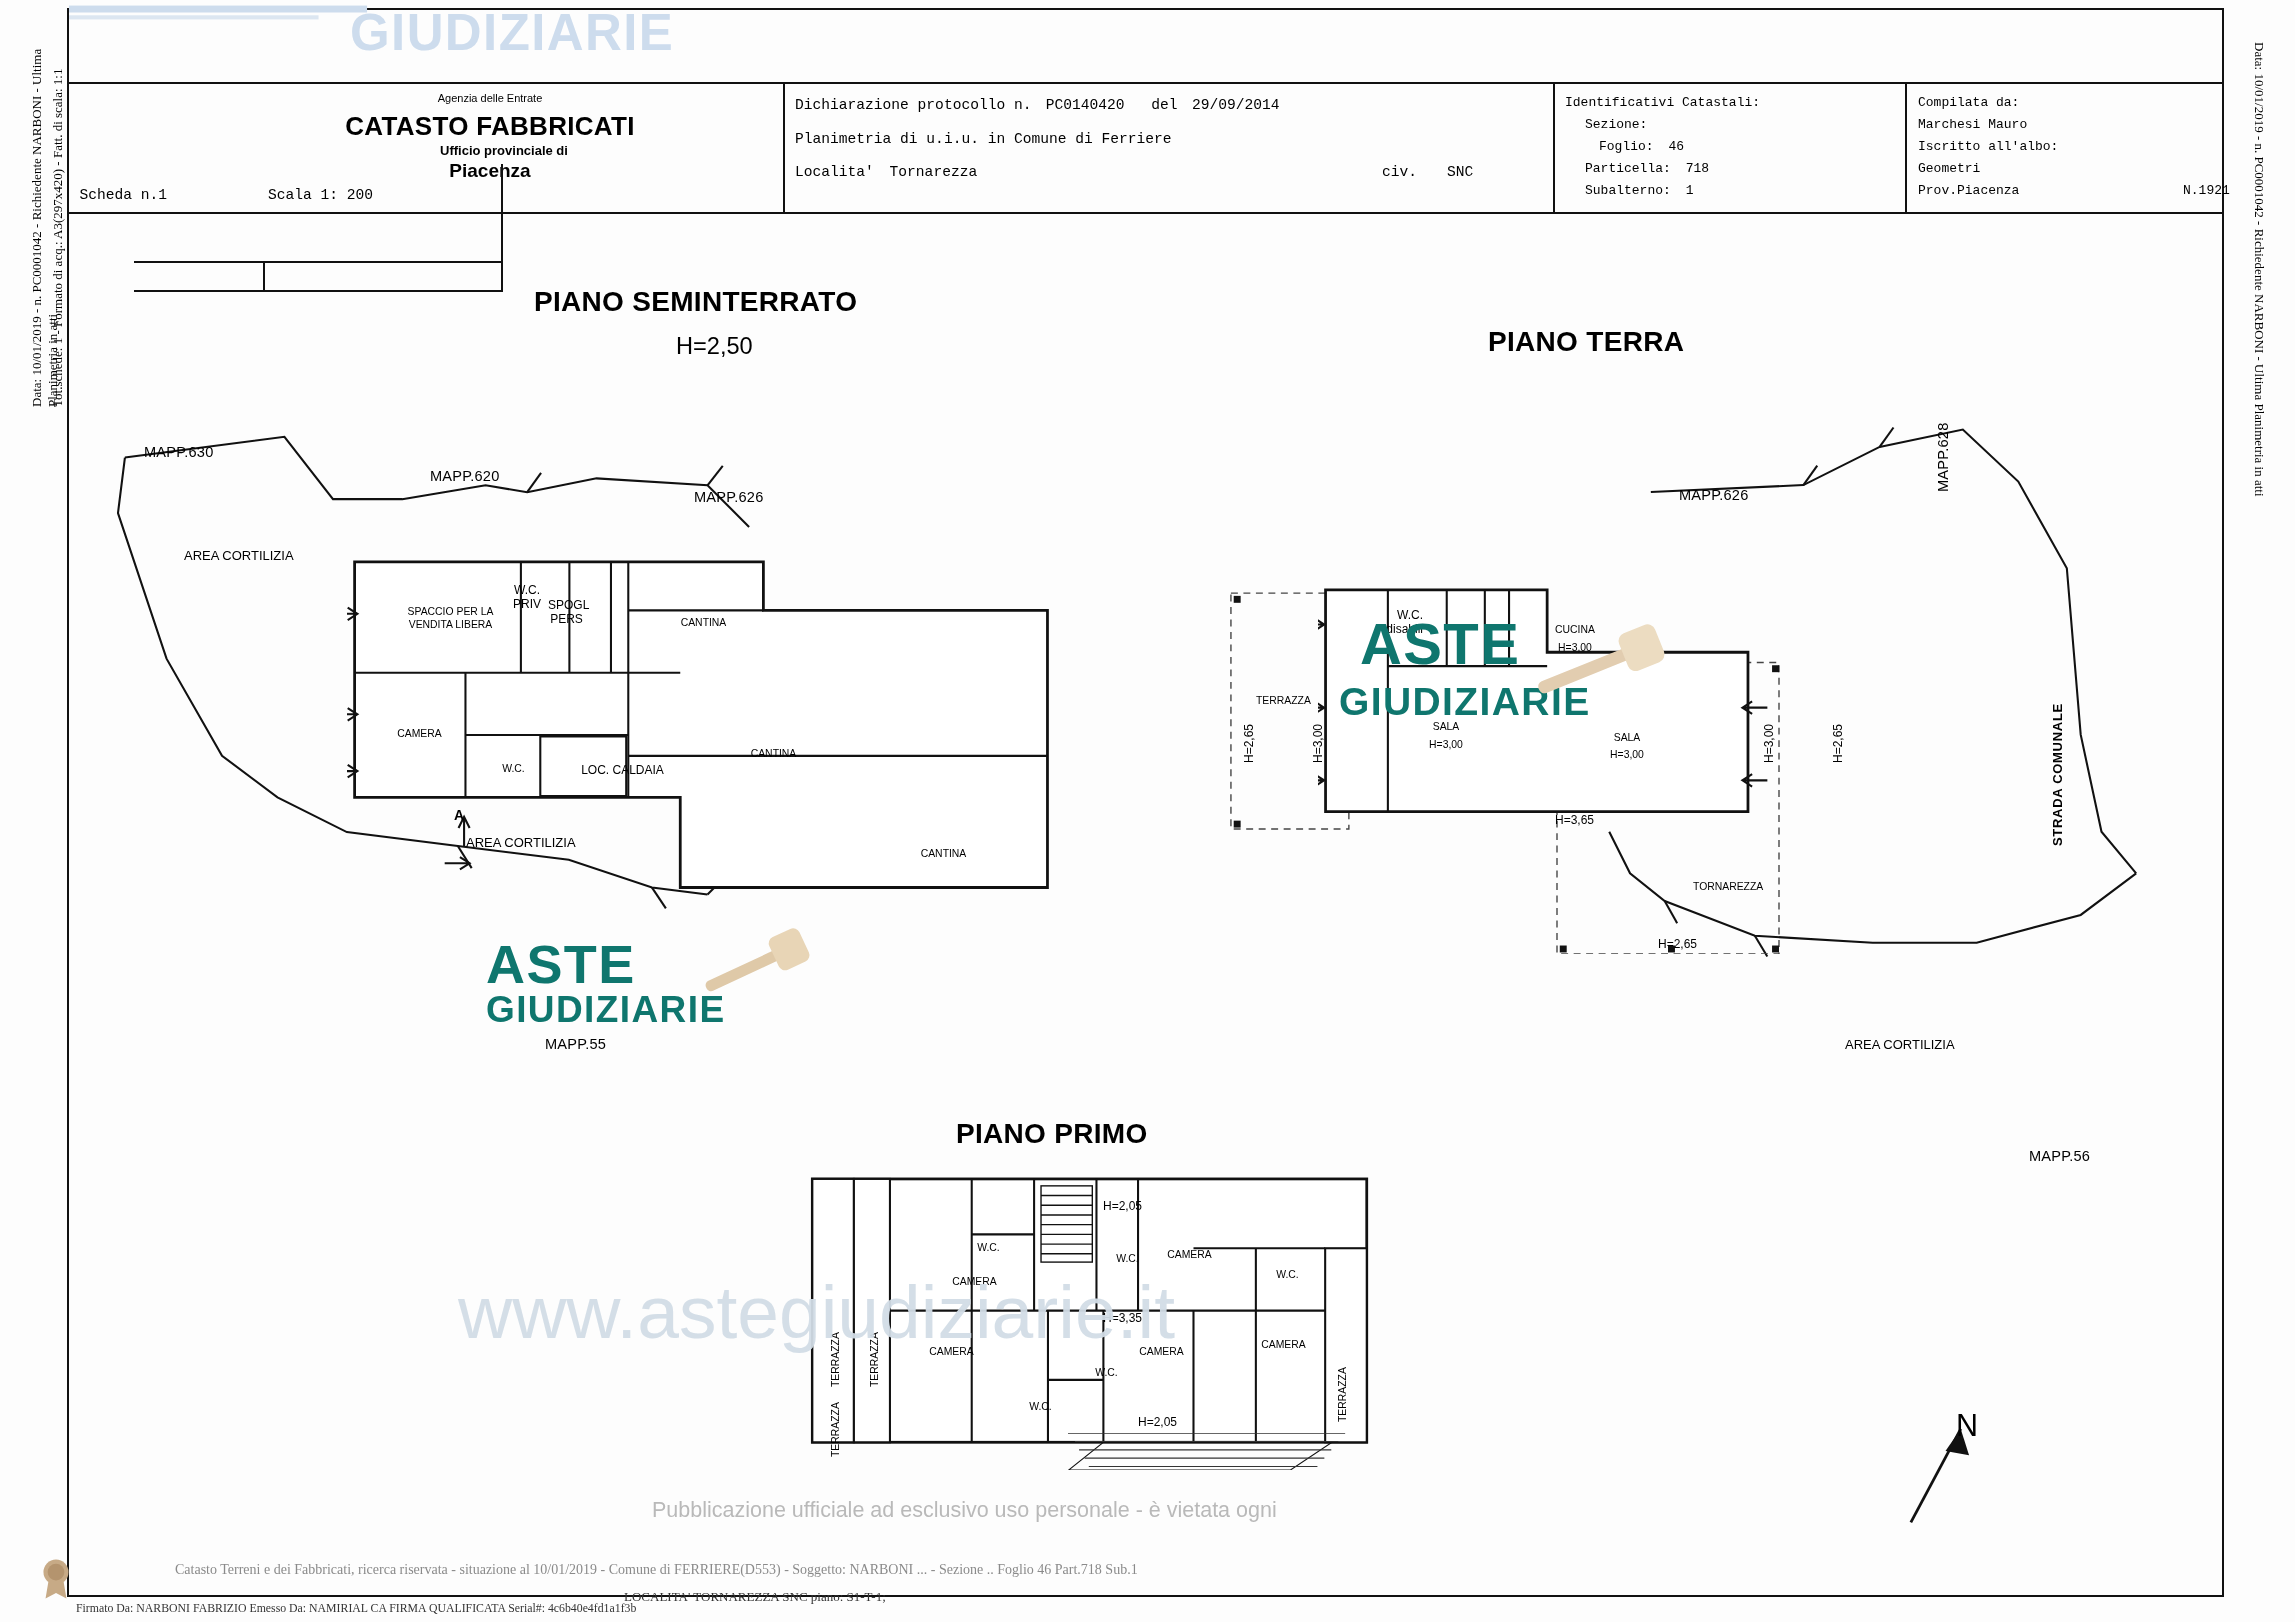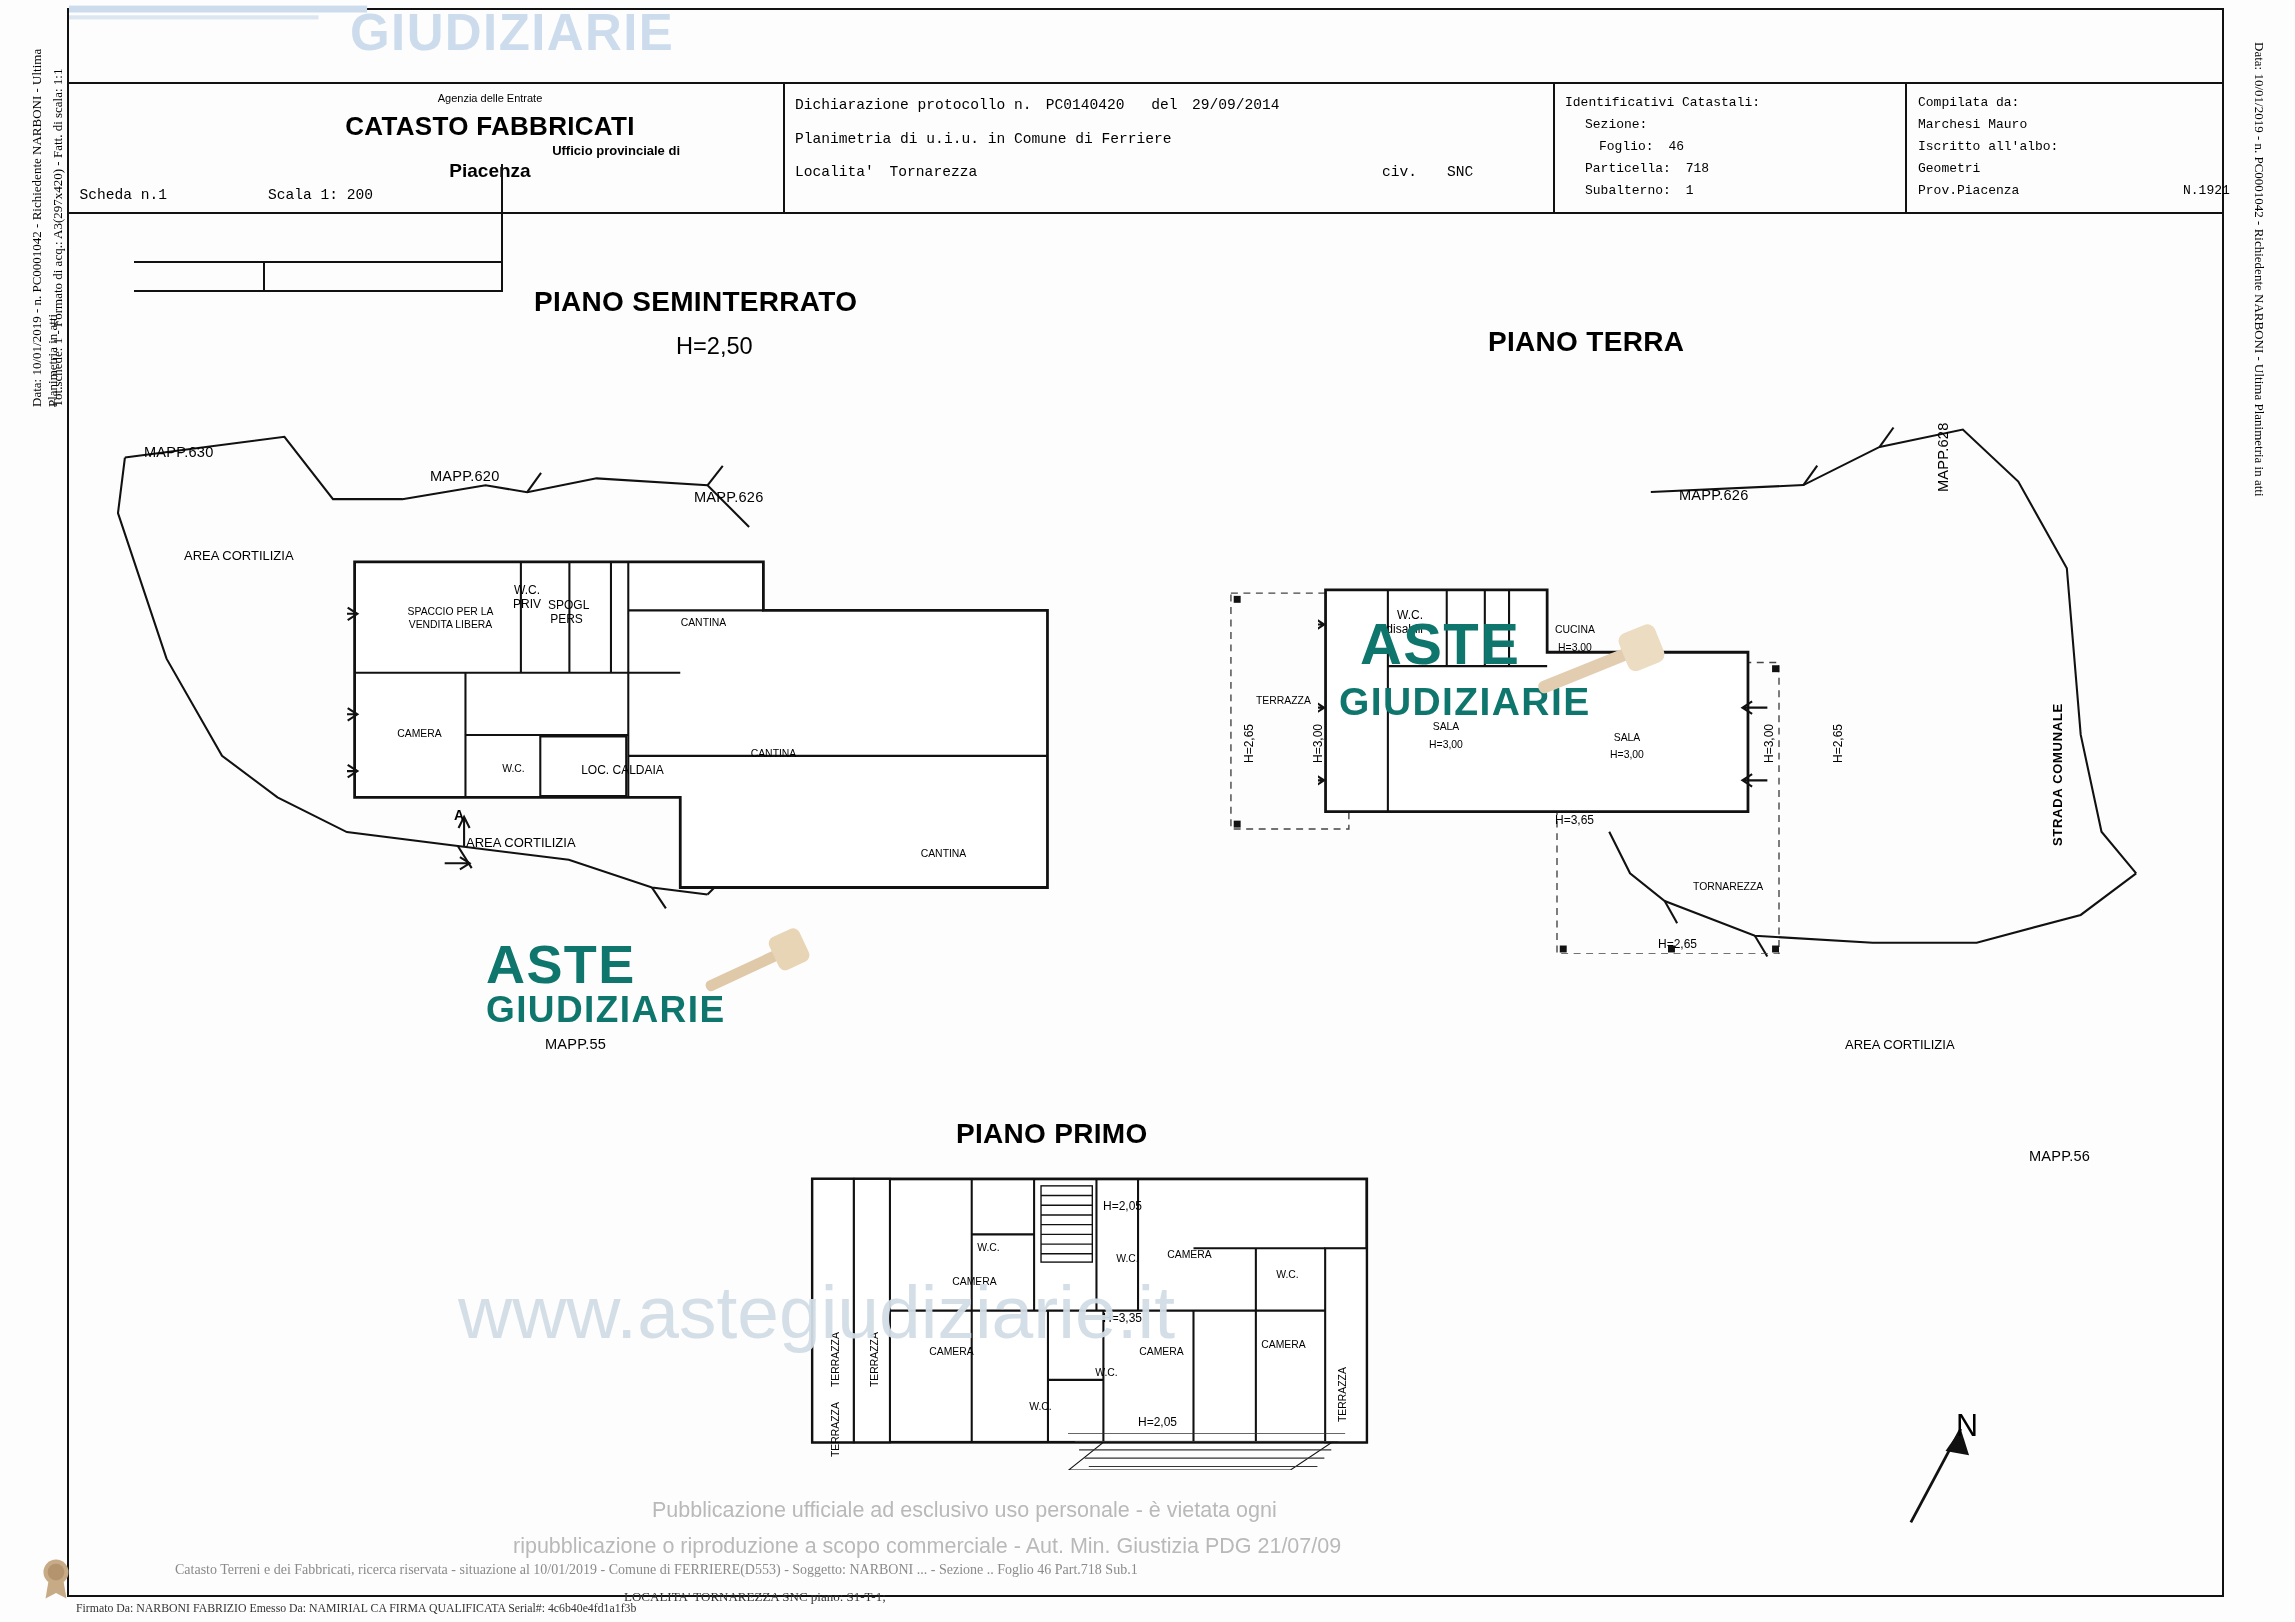--- a/index.html
+++ b/index.html
@@ -128,21 +128,21 @@
   <div id="header-table">
     <div id="hdr-line-top"></div>
     <div id="hdr-line-bottom"></div>
 
     <div class="hdr-v" style="left:716px;"></div>
     <div class="hdr-v" style="left:1486px;"></div>
     <div class="hdr-v" style="left:1838px;"></div>
 
     <div class="hdr-cell ctr" style="left:229px; top:9.7px; width:388px;">Agenzia delle Entrate</div>
     <div class="hdr-cell ctr catasto-title" style="left:229px; top:29px; width:388px;">CATASTO FABBRICATI</div>
-    <div class="hdr-cell ctr ufficio" style="left:225px; top:61px; width:388px;text-align:right;">Ufficio provinciale di</div>
+    <div class="hdr-cell ctr ufficio" style="left:243px; top:61px; width:388px;">Ufficio provinciale di</div>
     <div class="hdr-cell ctr piacenza" style="left:229px; top:78px; width:388px;">Piacenza</div>
 
     <div class="hdr-cell mono" style="left:12.5px; top:105px; font-size:14.6px;">Scheda n.1</div>
     <div class="hdr-cell mono" style="left:201px; top:105px; font-size:14.6px;">Scala 1: 200</div>
     <div class="abs" style="left:67px; top:208px; width:368px; height:2.1px; background:#111;"></div>
     <div class="abs" style="left:434px; top:82px; width:2.1px; height:128px; background:#111;"></div>
     <div class="abs" style="left:67px; top:179px; width:368px; height:2.1px; background:#111;"></div>
     <div class="abs" style="left:196px; top:179px; width:2.1px; height:31px; background:#111;"></div>
 
     <div class="hdr-cell decl-text" style="left:728px; top:15.3px; white-space:nowrap;">
@@ -401,21 +401,20 @@
 
   <svg id="north-arrow" style="left:1897px; top:1401px;" width="97" height="132" viewBox="0 0 140 190">
     <path d="M20,175 L92,40" stroke="#111" stroke-width="4" fill="none"></path>
     <path d="M92,40 L70,72 L104,78 Z" fill="#111"></path>
   </svg>
   <div class="abs" style="left:1956px; top:1408px; font-size:30.5px;">N</div>
 
   <div class="wm-url" style="left:458px; top:1269px;">www.astegiudiziarie.it</div>
 
   <div class="wm-notice" style="left:652px; top:1498px;">Pubblicazione ufficiale ad esclusivo uso personale - è vietata ogni</div>
-  <div class="wm-notice" style="left:513px; top:1534px;">ripubblicazione o riproduzione a scopo commerciale - Aut. Min. Giustizia PDG 21/07/09</div>
 
   <div class="abs footer-strike" style="left:175px; top:1562px;">Catasto Terreni e dei Fabbricati, ricerca riservata - situazione al 10/01/2019 - Comune di FERRIERE(D553) - Soggetto: NARBONI ... - Sezione .. Foglio 46 Part.718 Sub.1</div>
   <div class="abs footer-line" style="left:624px; top:1589px;">LOCALITA' TORNAREZZA SNC piano: S1-T-1;</div>
   <div class="abs footer-small" style="left:76px; top:1601px;">Firmato Da: NARBONI FABRIZIO Emesso Da: NAMIRIAL CA FIRMA QUALIFICATA Serial#: 4c6b40e4fd1a1f3b</div>
 
   <svg class="abs" style="left:33px; top:1554px;" width="46" height="46" viewBox="0 0 66 66">
     <circle cx="33" cy="26" r="18" fill="#c7aa86"></circle>
     <circle cx="33" cy="26" r="12" fill="#b4946e"></circle>
     <path d="M22,40 L18,64 L33,56 L48,64 L44,40 Z" fill="#c7aa86"></path>
   </svg>

